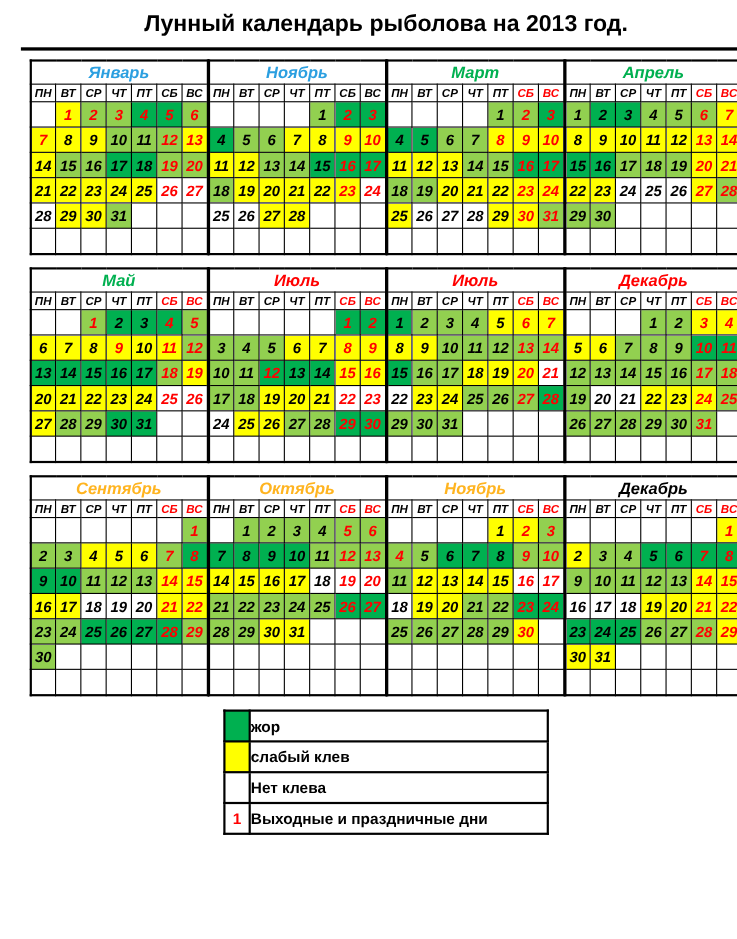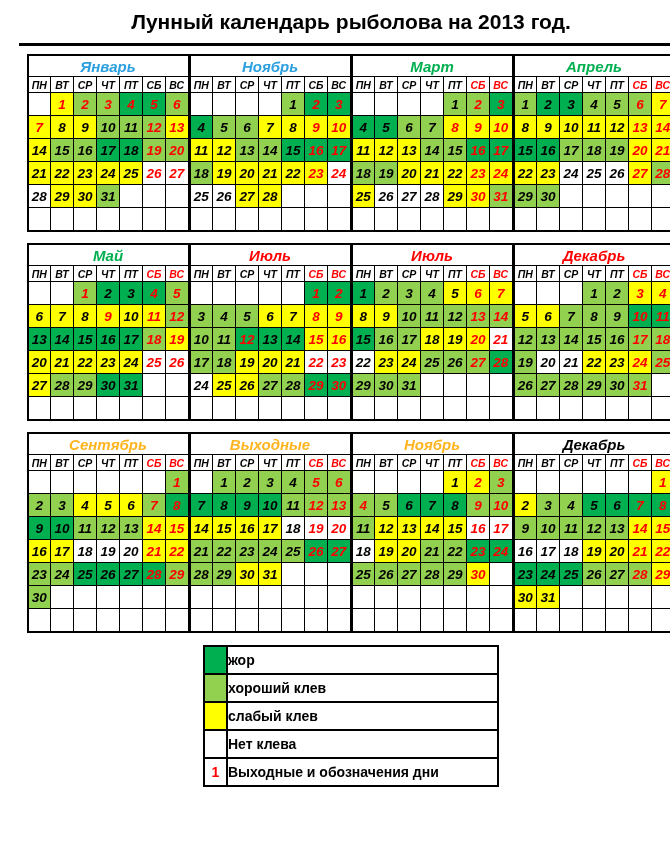--- a/index.html
+++ b/index.html
@@ -670,21 +670,21 @@
               <td class="day"></td>
               <td class="day"></td>
               <td class="day"></td>
               <td class="day"></td>
             </tr>
           </tbody>
         </table>
         <table class="month-table">
           <tbody>
             <tr>
-              <td colspan="7" class="m-title" style="color: rgb(255, 180, 32);">Выходные</td>
+              <td colspan="7" class="m-title" style="color: rgb(255, 180, 32);">Октябрь</td>
             </tr>
             <tr>
               <td class="dow">ПН</td>
               <td class="dow">ВТ</td>
               <td class="dow">СР</td>
               <td class="dow">ЧТ</td>
               <td class="dow">ПТ</td>
               <td class="dow red">СБ</td>
               <td class="dow red">ВС</td>
             </tr>
@@ -912,32 +912,28 @@
           </tbody>
         </table>
       </div>
     </div>
 
   <table class="legend-table">
     <tbody id="legend-body">
         <tr>
           <td class="legend-swatch" style="background: rgb(0, 176, 80);"></td>
           <td class="legend-label">жор</td>
-        </tr>
-        <tr>
-          <td class="legend-swatch" style="background: rgb(146, 208, 80);"></td>
-          <td class="legend-label">хороший клев</td>
         </tr>
         <tr>
           <td class="legend-swatch" style="background: rgb(255, 255, 0);"></td>
           <td class="legend-label">слабый клев</td>
         </tr>
         <tr>
           <td class="legend-swatch" style="background: rgb(255, 255, 255);"></td>
           <td class="legend-label">Нет клева</td>
         </tr>
         <tr>
           <td class="legend-swatch red">1</td>
-          <td class="legend-label">Выходные и обозначения дни</td>
+          <td class="legend-label">Выходные и праздничные дни</td>
         </tr>
       </tbody>
   </table>
 </div>
 
 </body></html>

